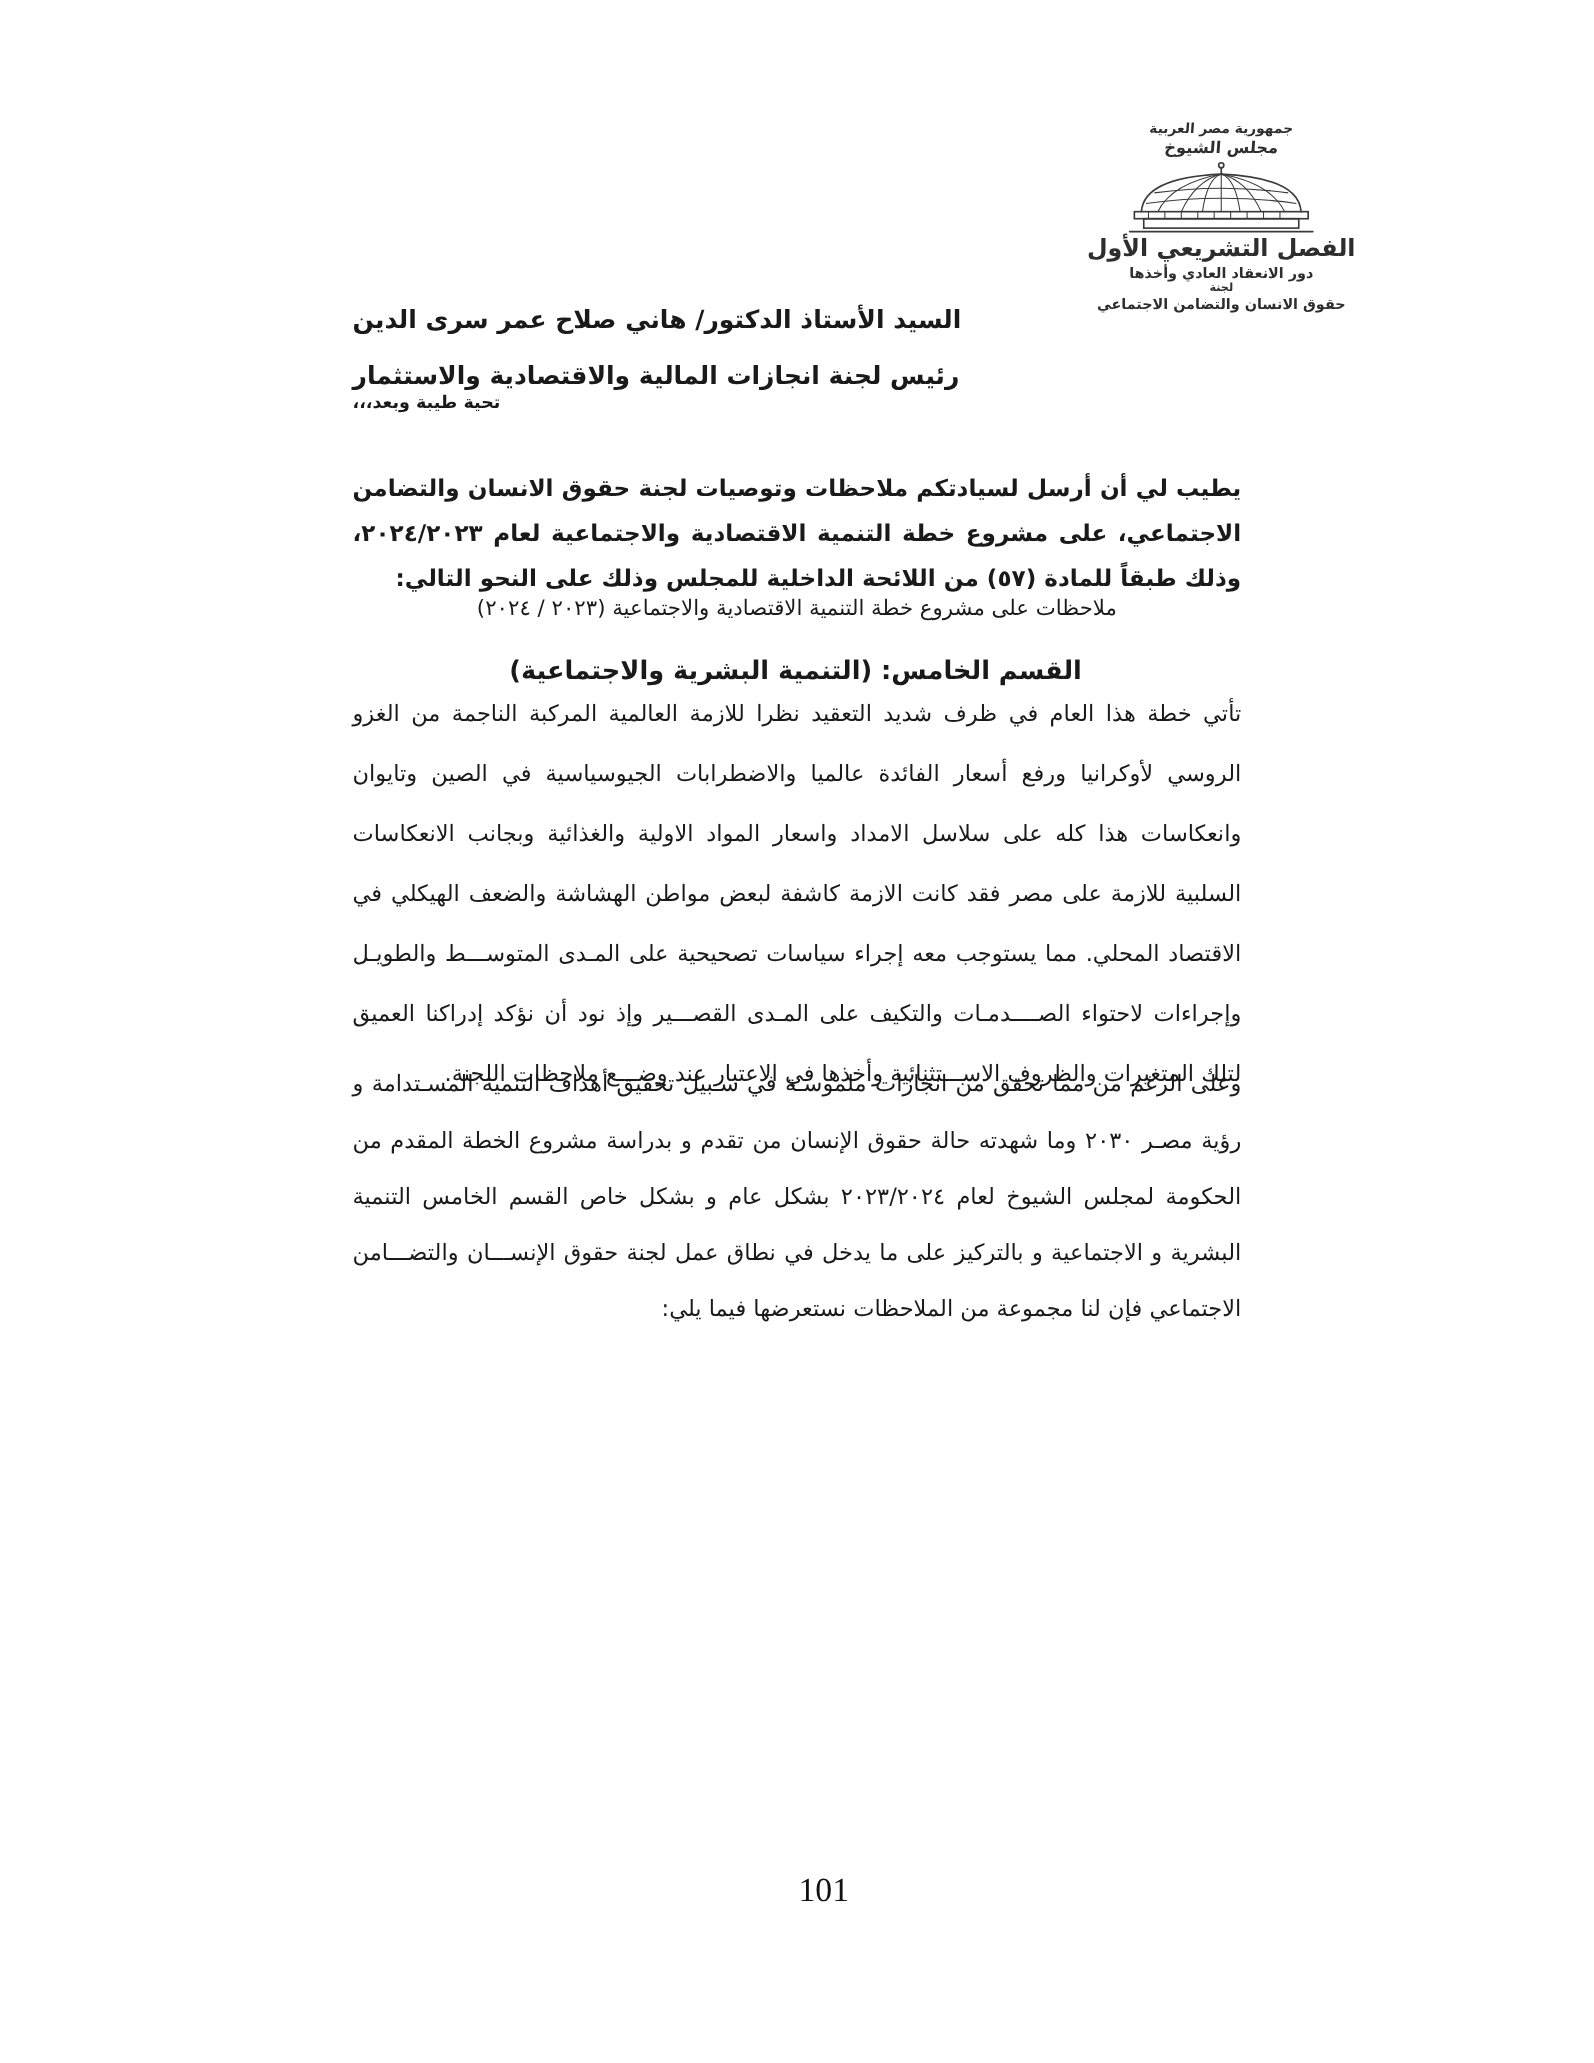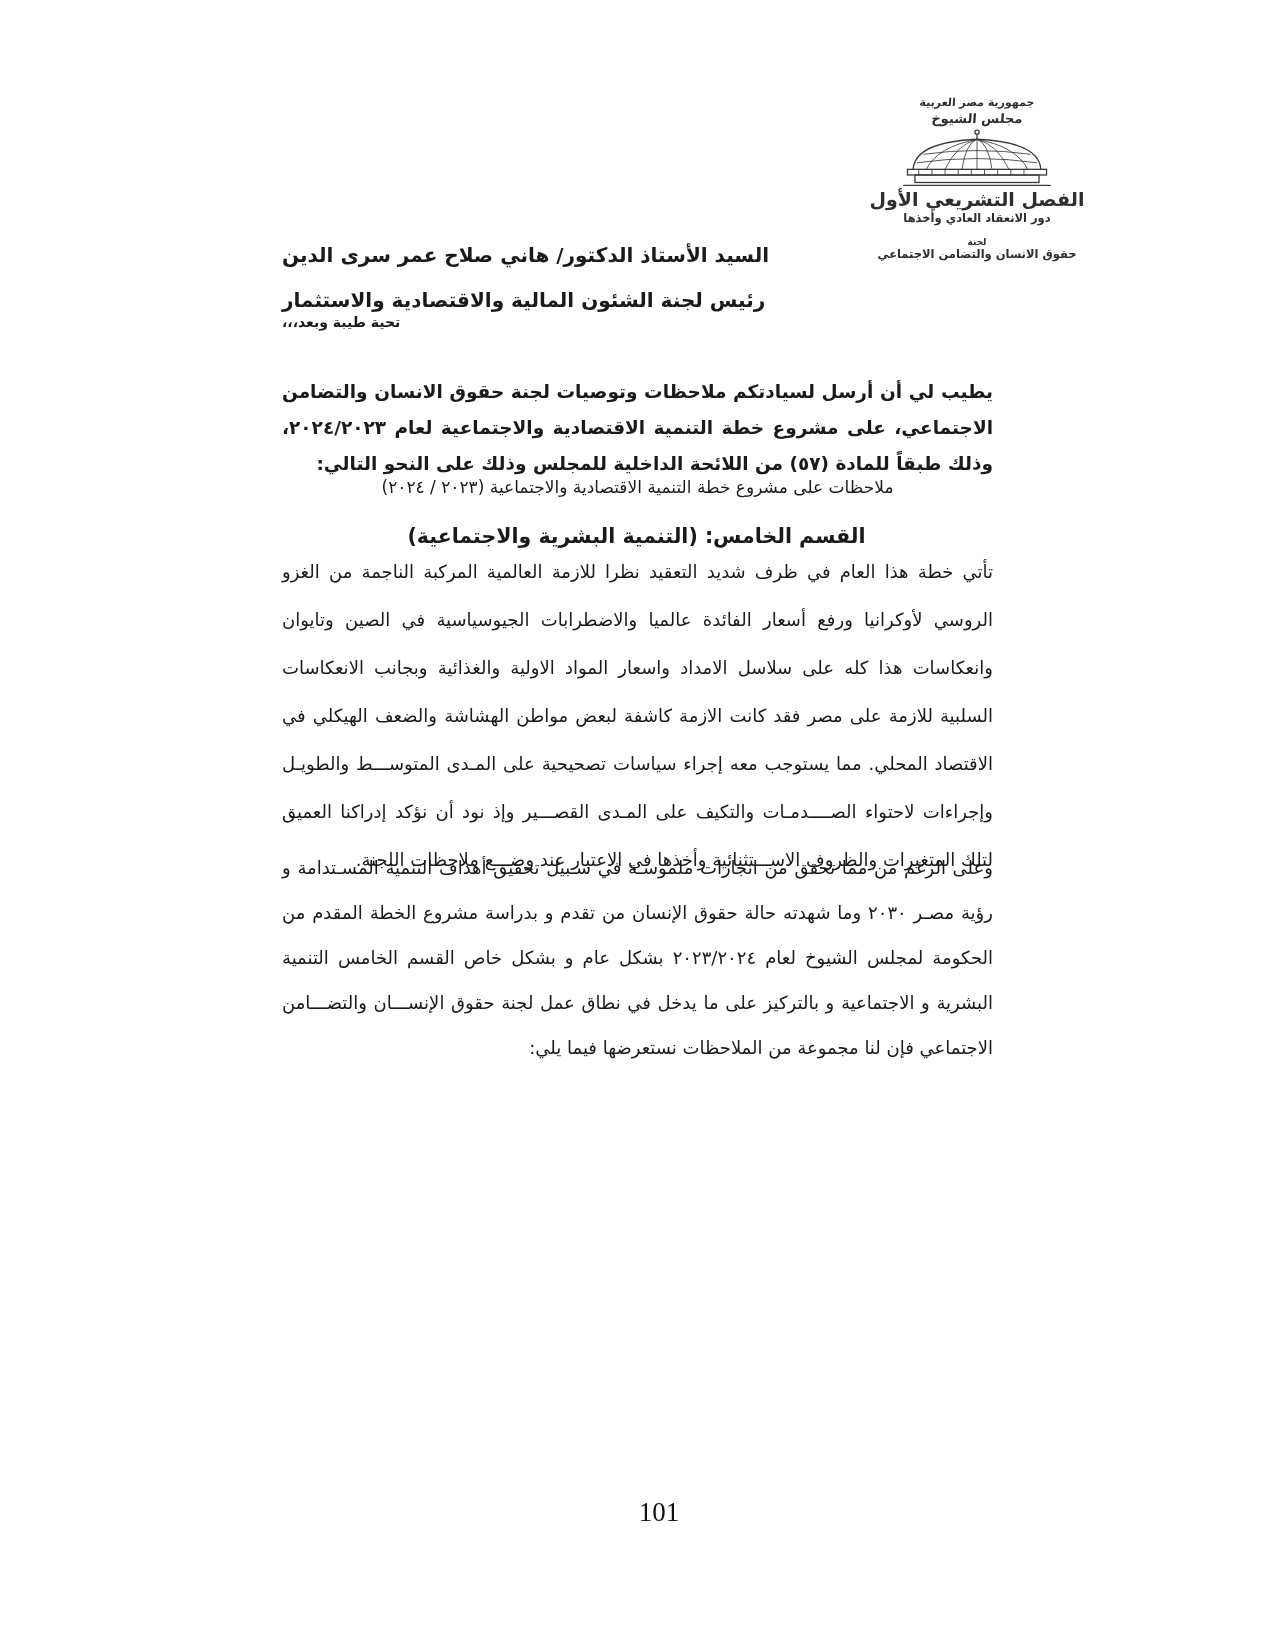--- a/index.html
+++ b/index.html
@@ -15,21 +15,21 @@
   
   .letterhead{
     position:absolute;top:96px;right:168px;width:260px;
     text-align:center;direction:rtl;color:#2e2e2e;
   }
   .lh-country{font-size:11px;font-weight:bold;letter-spacing:.5px;transform:skewX(-4deg);}
   .lh-council{font-size:13px;font-weight:bold;margin-top:2px;transform:skewX(-4deg);}
   .lh-dome{margin:2px auto 0 auto;display:block;}
   .lh-term{font-size:19px;font-weight:bold;margin-top:-2px;}
   .lh-session{font-size:11.5px;font-weight:bold;margin-top:1px;}
-  .lh-committee-prefix{font-size:9px;font-weight:bold;margin-top:12px;}
+  .lh-committee-prefix{font-size:9px;font-weight:bold;margin-top:1px;}
   .lh-committee{font-size:11.5px;font-weight:bold;margin-top:0;}
   
   .address{
     position:absolute;top:243px;right:282px;left:282px;
     direction:rtl;text-align:left;font-weight:bold;font-size:20px;
   }
   .address .line2{margin-top:21px;}
   .address .greeting{margin-top:2px;padding-right:123px;font-size:14px;}
   
   .p1{
@@ -109,21 +109,21 @@
     </svg>
 
     <div class="lh-term">الفصل التشريعي الأول</div>
     <div class="lh-session">دور الانعقاد العادي وأخذها</div>
     <div class="lh-committee-prefix">لجنة</div>
     <div class="lh-committee">حقوق الانسان والتضامن الاجتماعي</div>
   </div>
 
   <div class="address" dir="rtl">
     <div class="line1">السيد الأستاذ الدكتور/ هاني صلاح عمر سرى الدين</div>
-    <div class="line2">رئيس لجنة الشئون المالية والاقتصادية والاستثمار</div>
+    <div class="line2">رئيس لجنة انجازات المالية والاقتصادية والاستثمار</div>
     <div class="greeting">تحية طيبة وبعد،،،</div>
   </div>
 
   <div class="p1" dir="rtl">يطيب لي أن أرسل لسيادتكم ملاحظات وتوصيات لجنة حقوق الانسان والتضامن الاجتماعي، على مشروع خطة التنمية الاقتصادية والاجتماعية لعام ٢٠٢٤/٢٠٢٣، وذلك طبقاً للمادة (٥٧) من اللائحة الداخلية للمجلس وذلك على النحو التالي:</div>
 
   <div class="h1" dir="rtl">ملاحظات على مشروع خطة التنمية الاقتصادية والاجتماعية (٢٠٢٣ / ٢٠٢٤)</div>
   <div class="h2" dir="rtl">القسم الخامس: (التنمية البشرية والاجتماعية)</div>
 
   <div class="p2" dir="rtl">تأتي خطة هذا العام في ظرف شديد التعقيد نظرا للازمة العالمية المركبة الناجمة من الغزو الروسي لأوكرانيا ورفع أسعار الفائدة عالميا والاضطرابات الجيوسياسية في الصين وتايوان وانعكاسات هذا كله على سلاسل الامداد واسعار المواد الاولية والغذائية وبجانب الانعكاسات السلبية للازمة على مصر فقد كانت الازمة كاشفة لبعض مواطن الهشاشة والضعف الهيكلي في الاقتصاد المحلي. مما يستوجب معه إجراء سياسات تصحيحية على المـدى المتوســـط والطويـل وإجراءات لاحتواء الصــــدمـات والتكيف على المـدى القصـــير وإذ نود أن نؤكد إدراكنا العميق لتلك المتغيرات والظروف الاســـتثنائية وأخذها في الاعتبار عند وضـــع ملاحظات اللجنة.</div>
 

